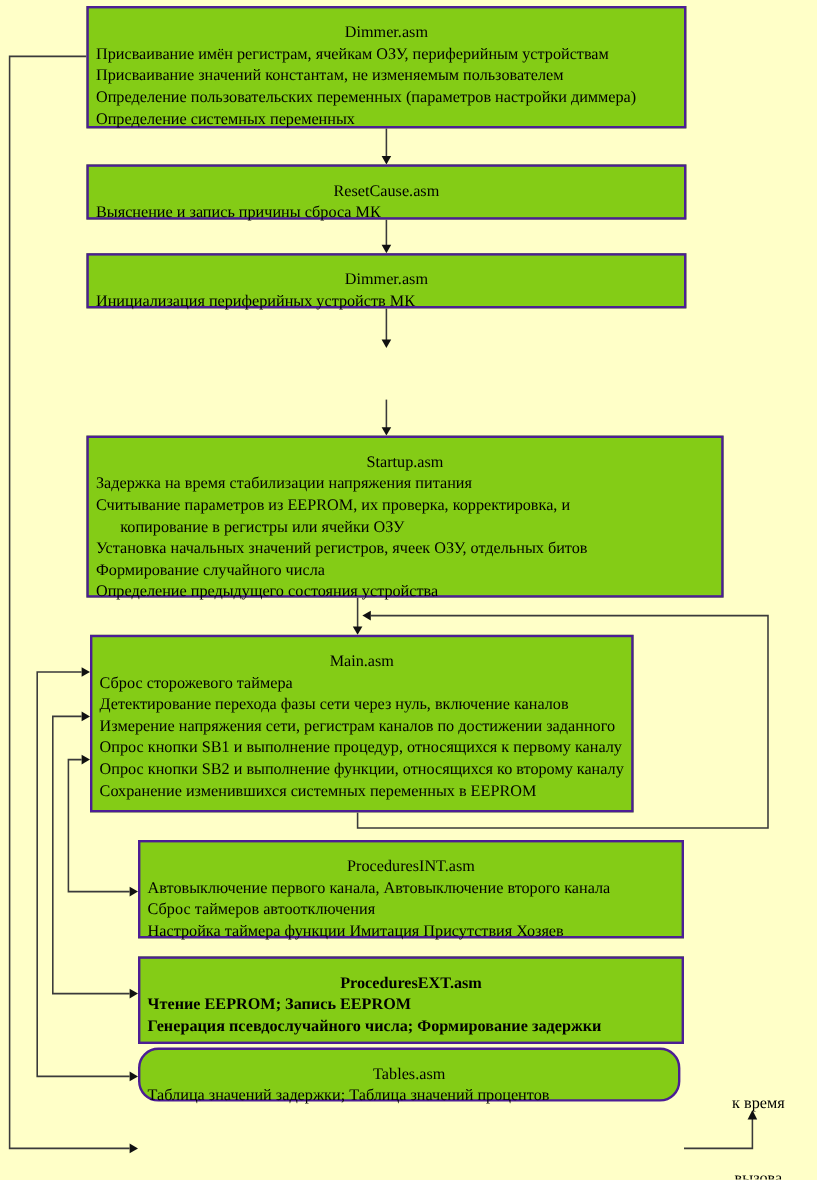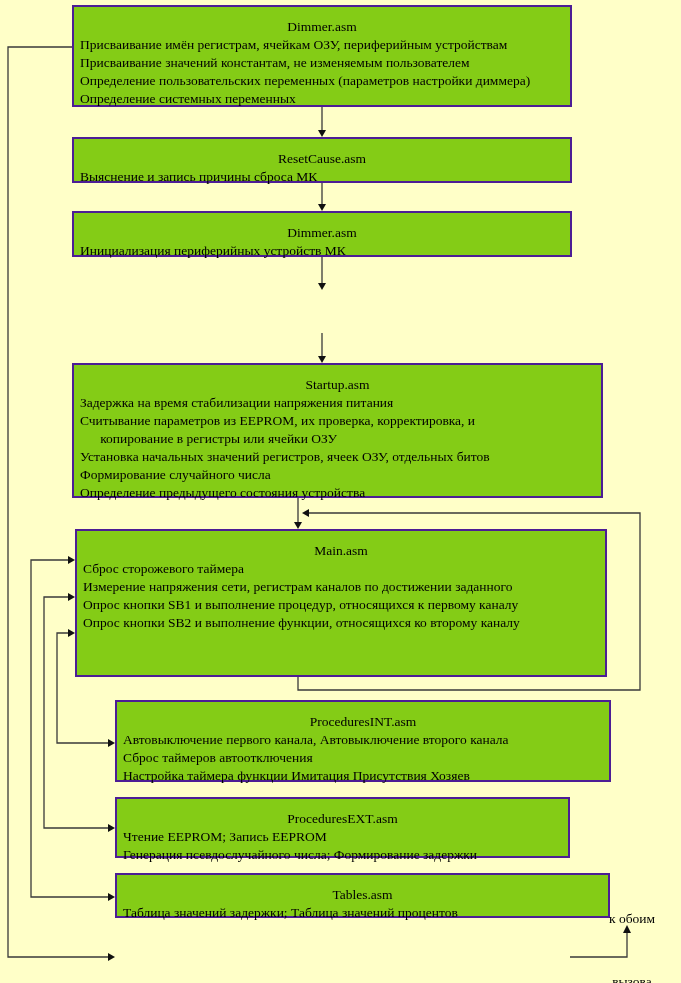--- a/index.html
+++ b/index.html
@@ -24,24 +24,24 @@
     line-height:18px;
     padding-top:11px;
   }
   .fbox .title{text-align:center;white-space:pre;}
   .fbox .line{padding-left:6px;white-space:pre;}
   #box-dimmer        {left:72px;  top:5px;   width:500px; height:102px;}
   #box-resetcause    {left:72px;  top:137px; width:500px; height:46px;}
   #box-reset         {left:72px;  top:211px; width:500px; height:46px;}
   #box-sraminit      {left:72px;  top:290px; width:500px; height:44px;}
   #box-startup       {left:72px;  top:363px; width:531px; height:135px;}
-  #box-main          {left:75px;  top:529px; width:532px; height:148px;}
-  #box-proceduresint {left:115px; top:700px; width:496px; height:82px;}
-  #box-proceduresext {left:115px; top:797px; width:455px; height:61px;}
-  #box-tables        {left:115px; top:873px; width:495px; height:45px;}
+  #box-main          {left:75px;  top:529px; width:453px; height:148px;}
+  #box-proceduresint {left:115px; top:700px; width:455px; height:82px;}
+  #box-proceduresext {left:115px; top:797px; width:455px; height:73px;font-weight:bold;}
+  #box-tables        {left:115px; top:873px; width:452px; height:45px;border-radius:17px;}
   #box-wrongint      {left:115px; top:935px; width:455px; height:45px;}
   .annotation{
     position:absolute;left:583px;top:866px;width:98px;
     text-align:center;line-height:21px;white-space:pre;
   }
 </style>
 </head>
 <body>
 
 <div class="stage">
@@ -126,23 +126,25 @@
     <div class="line">Считывание параметров из EEPROM, их проверка, корректировка, и</div>
     <div class="line">      копирование в регистры или ячейки ОЗУ</div>
     <div class="line">Установка начальных значений регистров, ячеек ОЗУ, отдельных битов</div>
     <div class="line">Формирование случайного числа</div>
     <div class="line">Определение предыдущего состояния устройства</div>
   </div>
 
   <div class="fbox" id="box-main">
     <div class="title">Main.asm</div>
     <div class="line">Сброс сторожевого таймера</div>
+    <div class="line">Детектирование перехода фазы сети через нуль, включение каналов</div>
     <div class="line">Измерение напряжения сети, регистрам каналов по достижении заданного</div>
     <div class="line">Опрос кнопки SB1 и выполнение процедур, относящихся к первому каналу</div>
     <div class="line">Опрос кнопки SB2 и выполнение функции, относящихся ко второму каналу</div>
+    <div class="line">Сохранение изменившихся системных переменных в EEPROM</div>
   </div>
 
   <div class="fbox" id="box-proceduresint">
     <div class="title">ProceduresINT.asm</div>
     <div class="line">Автовыключение первого канала, Автовыключение второго канала</div>
     <div class="line">Сброс таймеров автоотключения</div>
     <div class="line">Настройка таймера функции Имитация Присутствия Хозяев</div>
   </div>
 
   <div class="fbox" id="box-proceduresext">
@@ -151,18 +153,18 @@
     <div class="line">Генерация псевдослучайного числа; Формирование задержки</div>
   </div>
 
   <div class="fbox" id="box-tables">
     <div class="title">Tables.asm</div>
     <div class="line">Таблица значений задержки; Таблица значений процентов</div>
   </div>
 
 
   <div class="annotation">
-    <div>к обоим</div>
+    <div>к время</div>
     <div>вызова</div>
     
   </div>
 
 </div>
 
 </body></html>

